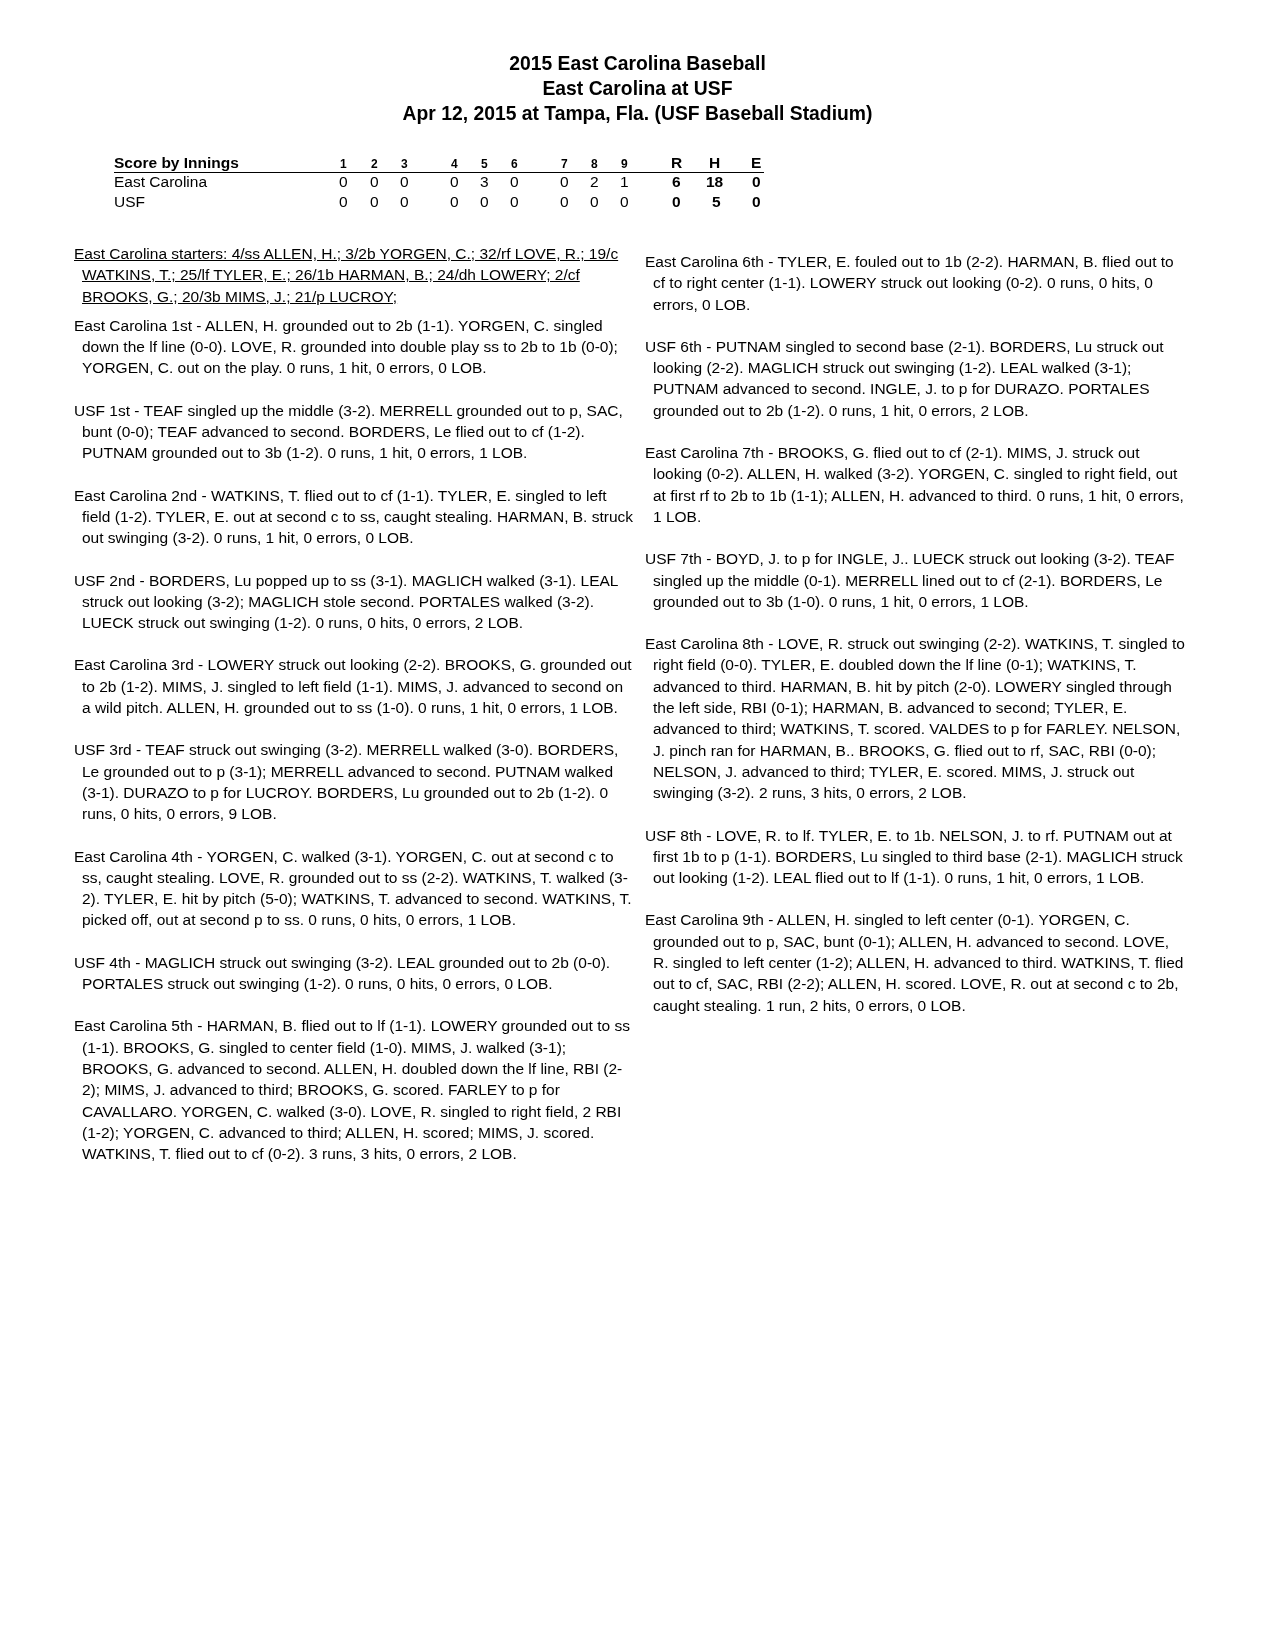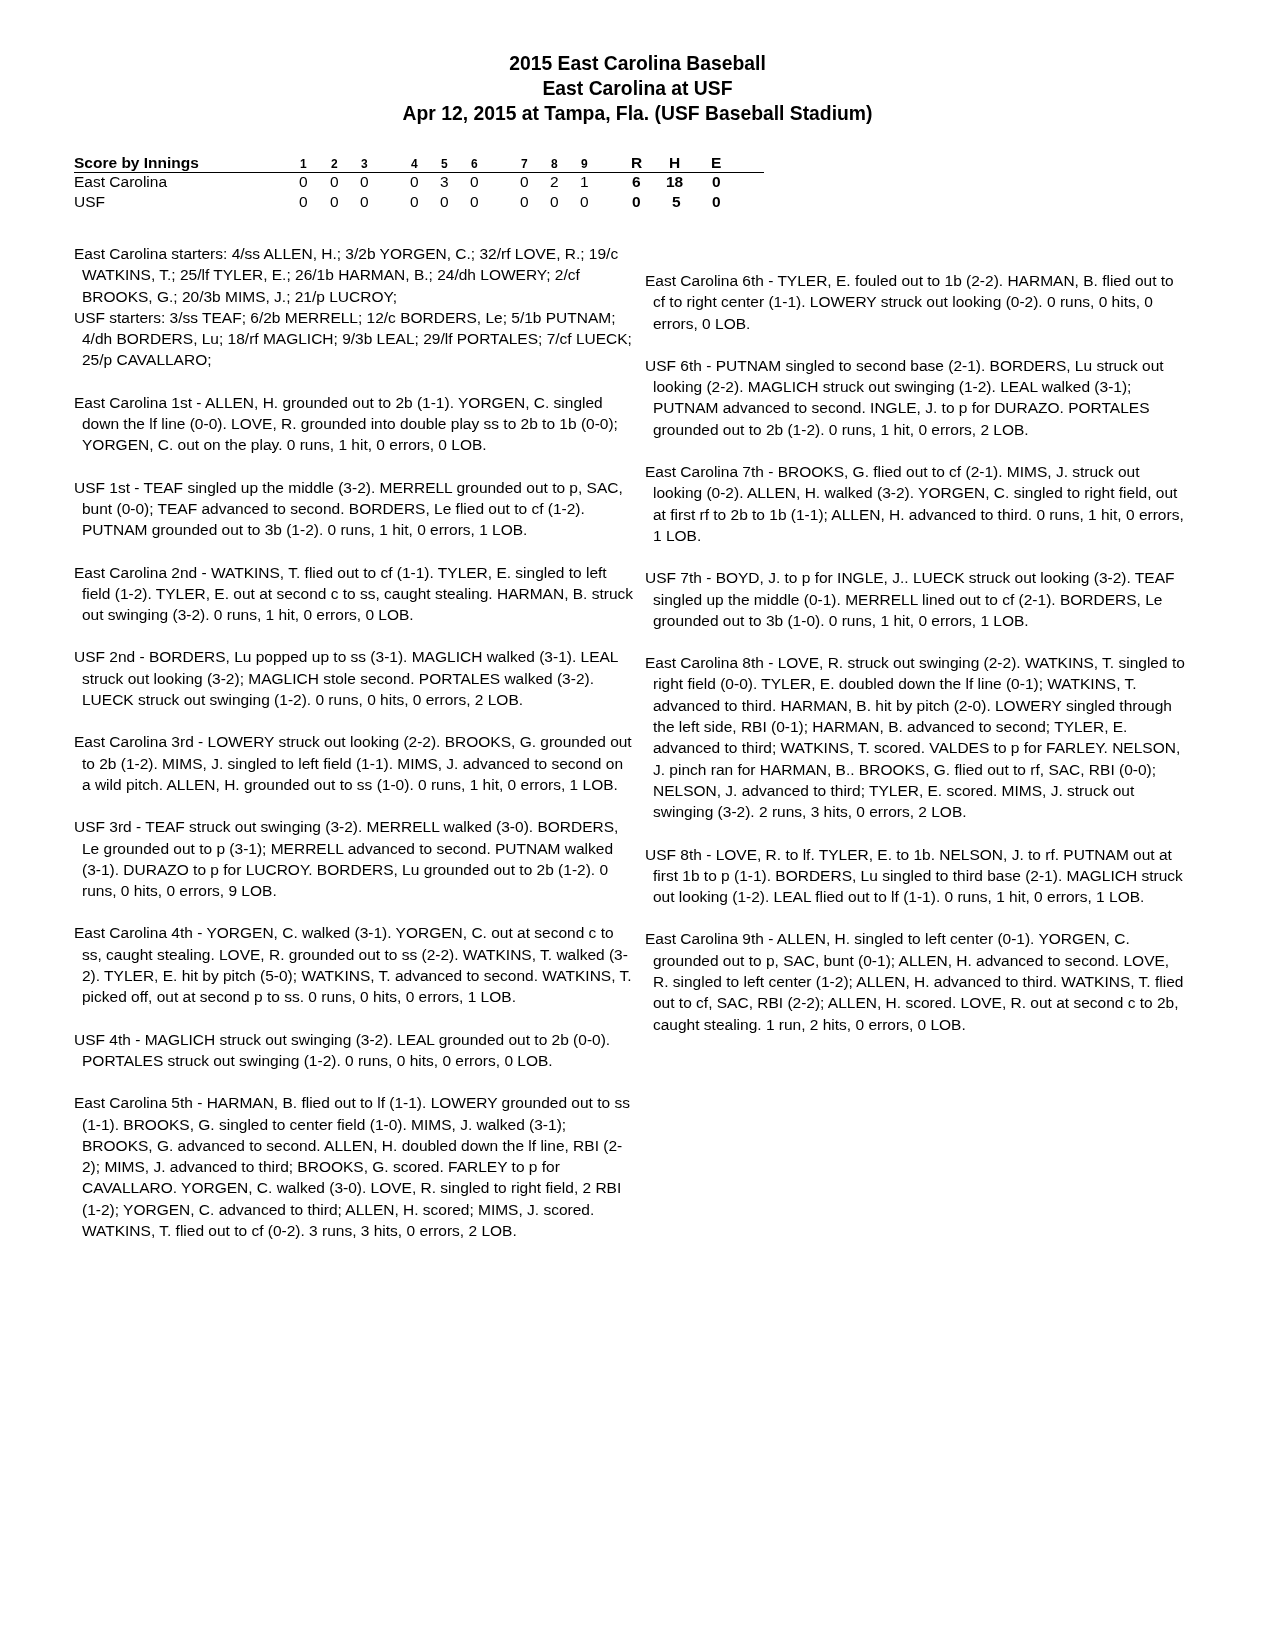--- a/index.html
+++ b/index.html
@@ -9,36 +9,36 @@
   }
   .header {
     position: absolute; left: 0; top: 50px; width: 1275px; text-align: center;
     font-weight: bold; font-size: 21px; line-height: 25px; transform: scaleX(0.92);
   }
   .header div { white-space: nowrap; }
   .score {
     position: absolute; left: 74px; top: 154px; width: 690px;
     font-size: 15.5px;
   }
-  .score-row { position: relative; height: 20px; }
+  .score-row { position: relative; height: 20px; margin-left: 40px; }
   .score-row.head { border-bottom: 1.5px solid #000; height: 18px; font-weight: bold; }
   .score-row span { position: absolute; top: 0; white-space: nowrap; }
   .score-row.head .inn { font-size: 12px; top: 3px; }
   .score-row .tot { font-weight: bold; }
   .team { left: 0; }
   .pbp {
     position: absolute; font-size: 15.5px; line-height: 21.3px;
     transform-origin: left top;
   }
   .col-left { left: 74px; top: 243px; width: 560px; }
-  .col-right { left: 645px; top: 270px; width: 540px; }
+  .col-right { left: 645px; top: 251px; width: 540px; }
   .para {
     margin: 0 0 21px 0; padding-left: 8px; text-indent: -8px;
   }
-  .para.tight { margin-bottom: 0; }
+  .para.tight { margin-bottom: 8px; text-decoration: underline; }
 </style>
 </head>
 <body>
 
 <div class="header">
   <div>2015 East Carolina Baseball</div>
   <div>East Carolina at USF</div>
   <div>Apr 12, 2015 at Tampa, Fla. (USF Baseball Stadium)</div>
 </div>
 
@@ -85,21 +85,20 @@
     <span style="left:476px">0</span>
     <span style="left:506px">0</span>
     <span class="tot" style="left:558px">0</span>
     <span class="tot" style="left:598px">5</span>
     <span class="tot" style="left:638px">0</span>
   </div>
 </div>
 
 <div class="pbp col-left">
   <p class="para tight">East Carolina starters: 4/ss ALLEN, H.; 3/2b YORGEN, C.; 32/rf LOVE, R.; 19/c WATKINS, T.; 25/lf TYLER, E.; 26/1b HARMAN, B.; 24/dh LOWERY; 2/cf BROOKS, G.; 20/3b MIMS, J.; 21/p LUCROY;</p>
-  <p class="para">USF starters: 3/ss TEAF; 6/2b MERRELL; 12/c BORDERS, Le; 5/1b PUTNAM; 4/dh BORDERS, Lu; 18/rf MAGLICH; 9/3b LEAL; 29/lf PORTALES; 7/cf LUECK; 25/p CAVALLARO;</p>
   <p class="para">East Carolina 1st - ALLEN, H. grounded out to 2b (1-1). YORGEN, C. singled down the lf line (0-0). LOVE, R. grounded into double play ss to 2b to 1b (0-0); YORGEN, C. out on the play. 0 runs, 1 hit, 0 errors, 0 LOB.</p>
   <p class="para">USF 1st - TEAF singled up the middle (3-2). MERRELL grounded out to p, SAC, bunt (0-0); TEAF advanced to second. BORDERS, Le flied out to cf (1-2). PUTNAM grounded out to 3b (1-2). 0 runs, 1 hit, 0 errors, 1 LOB.</p>
   <p class="para">East Carolina 2nd - WATKINS, T. flied out to cf (1-1). TYLER, E. singled to left field (1-2). TYLER, E. out at second c to ss, caught stealing. HARMAN, B. struck out swinging (3-2). 0 runs, 1 hit, 0 errors, 0 LOB.</p>
   <p class="para">USF 2nd - BORDERS, Lu popped up to ss (3-1). MAGLICH walked (3-1). LEAL struck out looking (3-2); MAGLICH stole second. PORTALES walked (3-2). LUECK struck out swinging (1-2). 0 runs, 0 hits, 0 errors, 2 LOB.</p>
   <p class="para">East Carolina 3rd - LOWERY struck out looking (2-2). BROOKS, G. grounded out to 2b (1-2). MIMS, J. singled to left field (1-1). MIMS, J. advanced to second on a wild pitch. ALLEN, H. grounded out to ss (1-0). 0 runs, 1 hit, 0 errors, 1 LOB.</p>
   <p class="para">USF 3rd - TEAF struck out swinging (3-2). MERRELL walked (3-0). BORDERS, Le grounded out to p (3-1); MERRELL advanced to second. PUTNAM walked (3-1). DURAZO to p for LUCROY. BORDERS, Lu grounded out to 2b (1-2). 0 runs, 0 hits, 0 errors, 9 LOB.</p>
   <p class="para">East Carolina 4th - YORGEN, C. walked (3-1). YORGEN, C. out at second c to ss, caught stealing. LOVE, R. grounded out to ss (2-2). WATKINS, T. walked (3-2). TYLER, E. hit by pitch (5-0); WATKINS, T. advanced to second. WATKINS, T. picked off, out at second p to ss. 0 runs, 0 hits, 0 errors, 1 LOB.</p>
   <p class="para">USF 4th - MAGLICH struck out swinging (3-2). LEAL grounded out to 2b (0-0). PORTALES struck out swinging (1-2). 0 runs, 0 hits, 0 errors, 0 LOB.</p>
   <p class="para">East Carolina 5th - HARMAN, B. flied out to lf (1-1). LOWERY grounded out to ss (1-1). BROOKS, G. singled to center field (1-0). MIMS, J. walked (3-1); BROOKS, G. advanced to second. ALLEN, H. doubled down the lf line, RBI (2-2); MIMS, J. advanced to third; BROOKS, G. scored. FARLEY to p for CAVALLARO. YORGEN, C. walked (3-0). LOVE, R. singled to right field, 2 RBI (1-2); YORGEN, C. advanced to third; ALLEN, H. scored; MIMS, J. scored. WATKINS, T. flied out to cf (0-2). 3 runs, 3 hits, 0 errors, 2 LOB.</p>
 </div>

